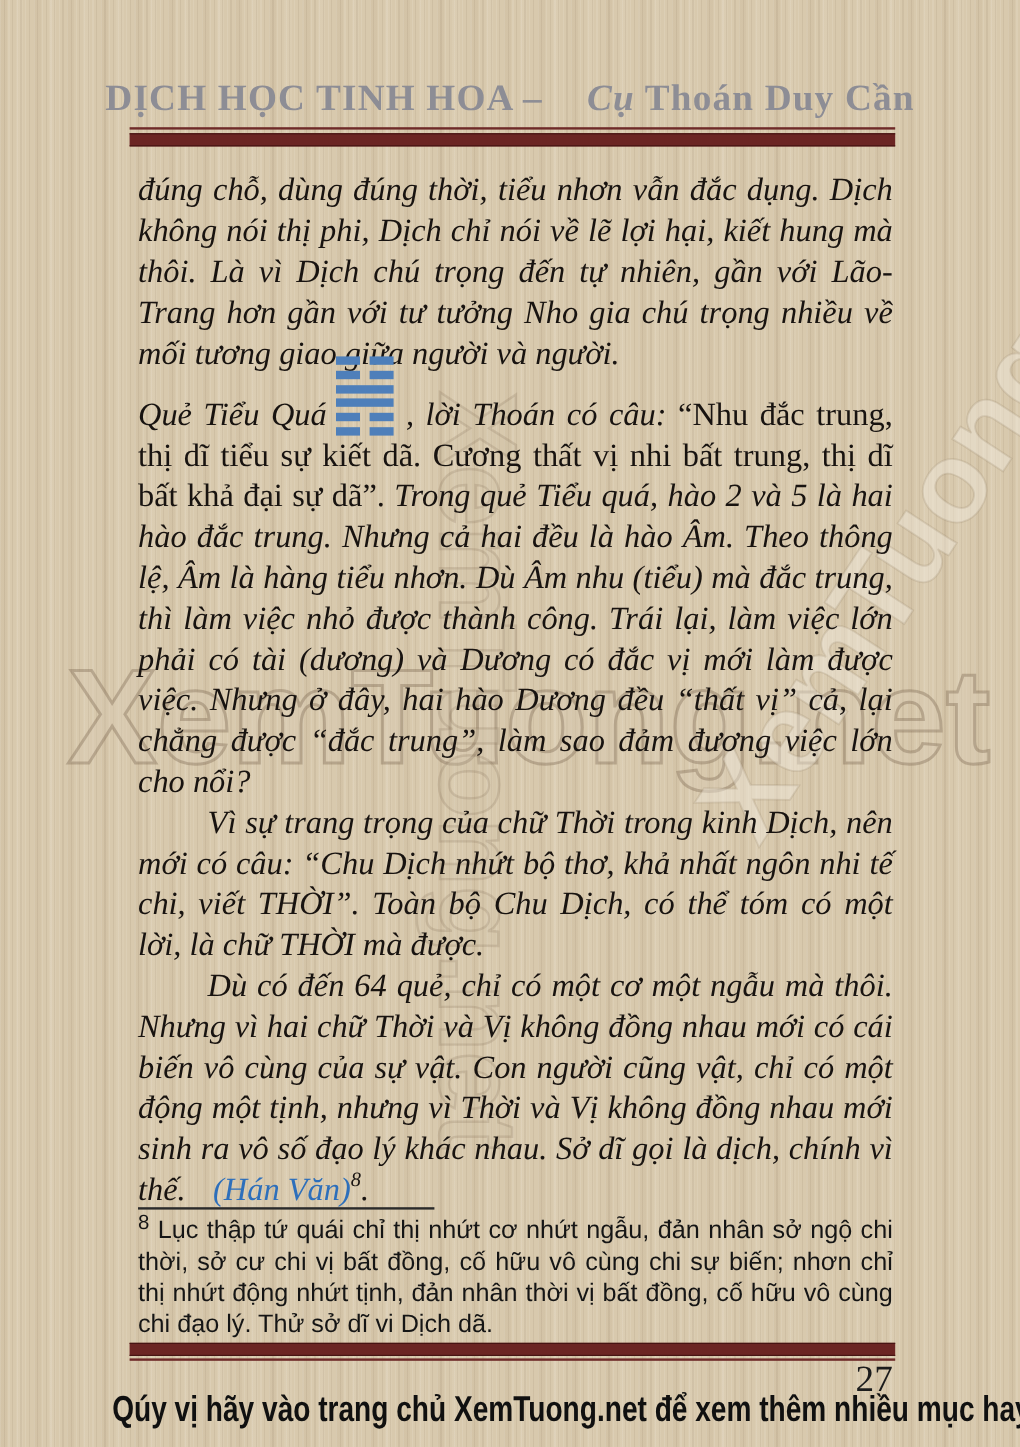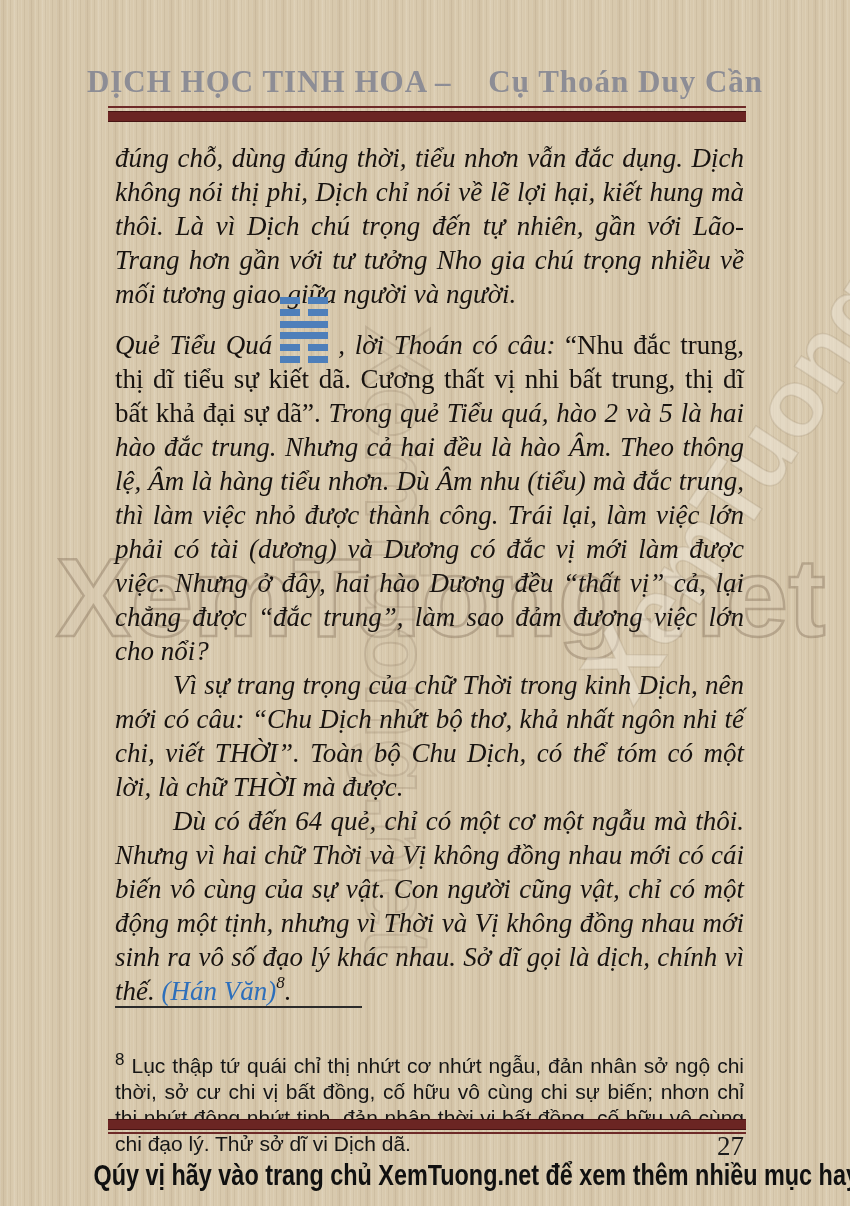--- a/index.html
+++ b/index.html
@@ -17,21 +17,21 @@
         rgba(0,0,0,0) 6px, rgba(0,0,0,0) 13px,
         rgba(255,251,240,0.07) 13px, rgba(255,251,240,0.07) 19px,
         rgba(0,0,0,0) 19px, rgba(0,0,0,0) 28px);
     font-family:"Liberation Serif", serif;
   }
   
   .header-title{
     position:absolute;top:64px;left:0;width:100%;text-align:center;
     font-size:31px;font-weight:bold;color:#8d8d95;letter-spacing:1px;z-index:2;
   }
-  .header-title .it{margin-left:28px;}
+  .header-title .it{font-style:italic;margin-left:28px;}
   .header-rule{position:absolute;top:106px;left:108px;width:638px;z-index:2;}
   .rule-thin{height:2px;background:#6e2a28;}
   .rule-gap{height:3px;}
   .rule-thick{height:9px;background:#6b2523;border-top:1px solid #471413;border-bottom:1px solid #471413;}
   
   .wm{position:absolute;z-index:1;font-family:"Liberation Sans",sans-serif;font-weight:bold;white-space:nowrap;pointer-events:none;}
   .wm-horizontal{
     top:533px;left:56px;font-size:112px;
     color:rgba(216,202,178,0.42);
     -webkit-text-stroke:2.5px rgba(108,88,64,0.32);
@@ -52,44 +52,44 @@
   .body-text{
     position:absolute;top:141px;left:115px;width:629px;z-index:2;
     font-size:27px;line-height:34px;color:#181310;
     text-align:justify;font-style:italic;
   }
   .body-text p{margin:0;}
   .body-text p.indent{text-indent:58px;}
   .body-text p.hex-par{margin-top:17px;}
   .upright{font-style:normal;}
   .bold{font-weight:normal;}
-  .link{color:#2d6fbb;}
+  .link{color:#2d6fbb;margin-left:16px;}
   sup.ref{font-size:17px;line-height:0;position:relative;top:-2px;}
   
   .hex{display:inline-block;position:relative;width:48px;height:26px;vertical-align:-4px;margin:0 10px 0 8px;}
   .hex-inner{position:absolute;left:0;bottom:-5px;width:48px;height:66px;
     display:flex;flex-direction:column;justify-content:space-between;}
   .hex-row{height:7px;}
   .hex-row.solid{background:#4e7fba;}
   .hex-row.broken{display:flex;justify-content:space-between;}
   .hex-row.broken .seg{width:20px;height:100%;background:#4e7fba;display:block;}
   
   .footnote-sep{position:absolute;top:1006px;left:115px;width:247px;height:2px;background:#2b2b2b;z-index:2;}
   .footnote{
-    position:absolute;top:1053px;left:115px;width:629px;z-index:2;
+    position:absolute;top:1013px;left:115px;width:629px;z-index:2;
     font-family:"Liberation Sans",sans-serif;font-size:21px;line-height:26px;
     color:#151515;text-align:justify;
   }
   .footnote sup.ref{top:0;}
   
   .footer-rule{position:absolute;top:1119px;left:108px;width:638px;z-index:2;}
   .rule-gap2{height:2px;}
   .page-number{
     position:absolute;top:1131px;left:115px;width:629px;text-align:right;
-    font-size:27px;color:#1c1c1c;z-index:2;
+    font-size:31px;color:#1c1c1c;z-index:2;
   }
   .footer-banner{
     position:absolute;top:1158px;left:0;width:850px;text-align:center;z-index:2;
     font-family:"Liberation Sans",sans-serif;font-size:30px;font-weight:bold;color:#101010;
     transform:scaleX(0.78);transform-origin:50% 50%;white-space:nowrap;
   }
 </style>
 </head>
 <body>
 

